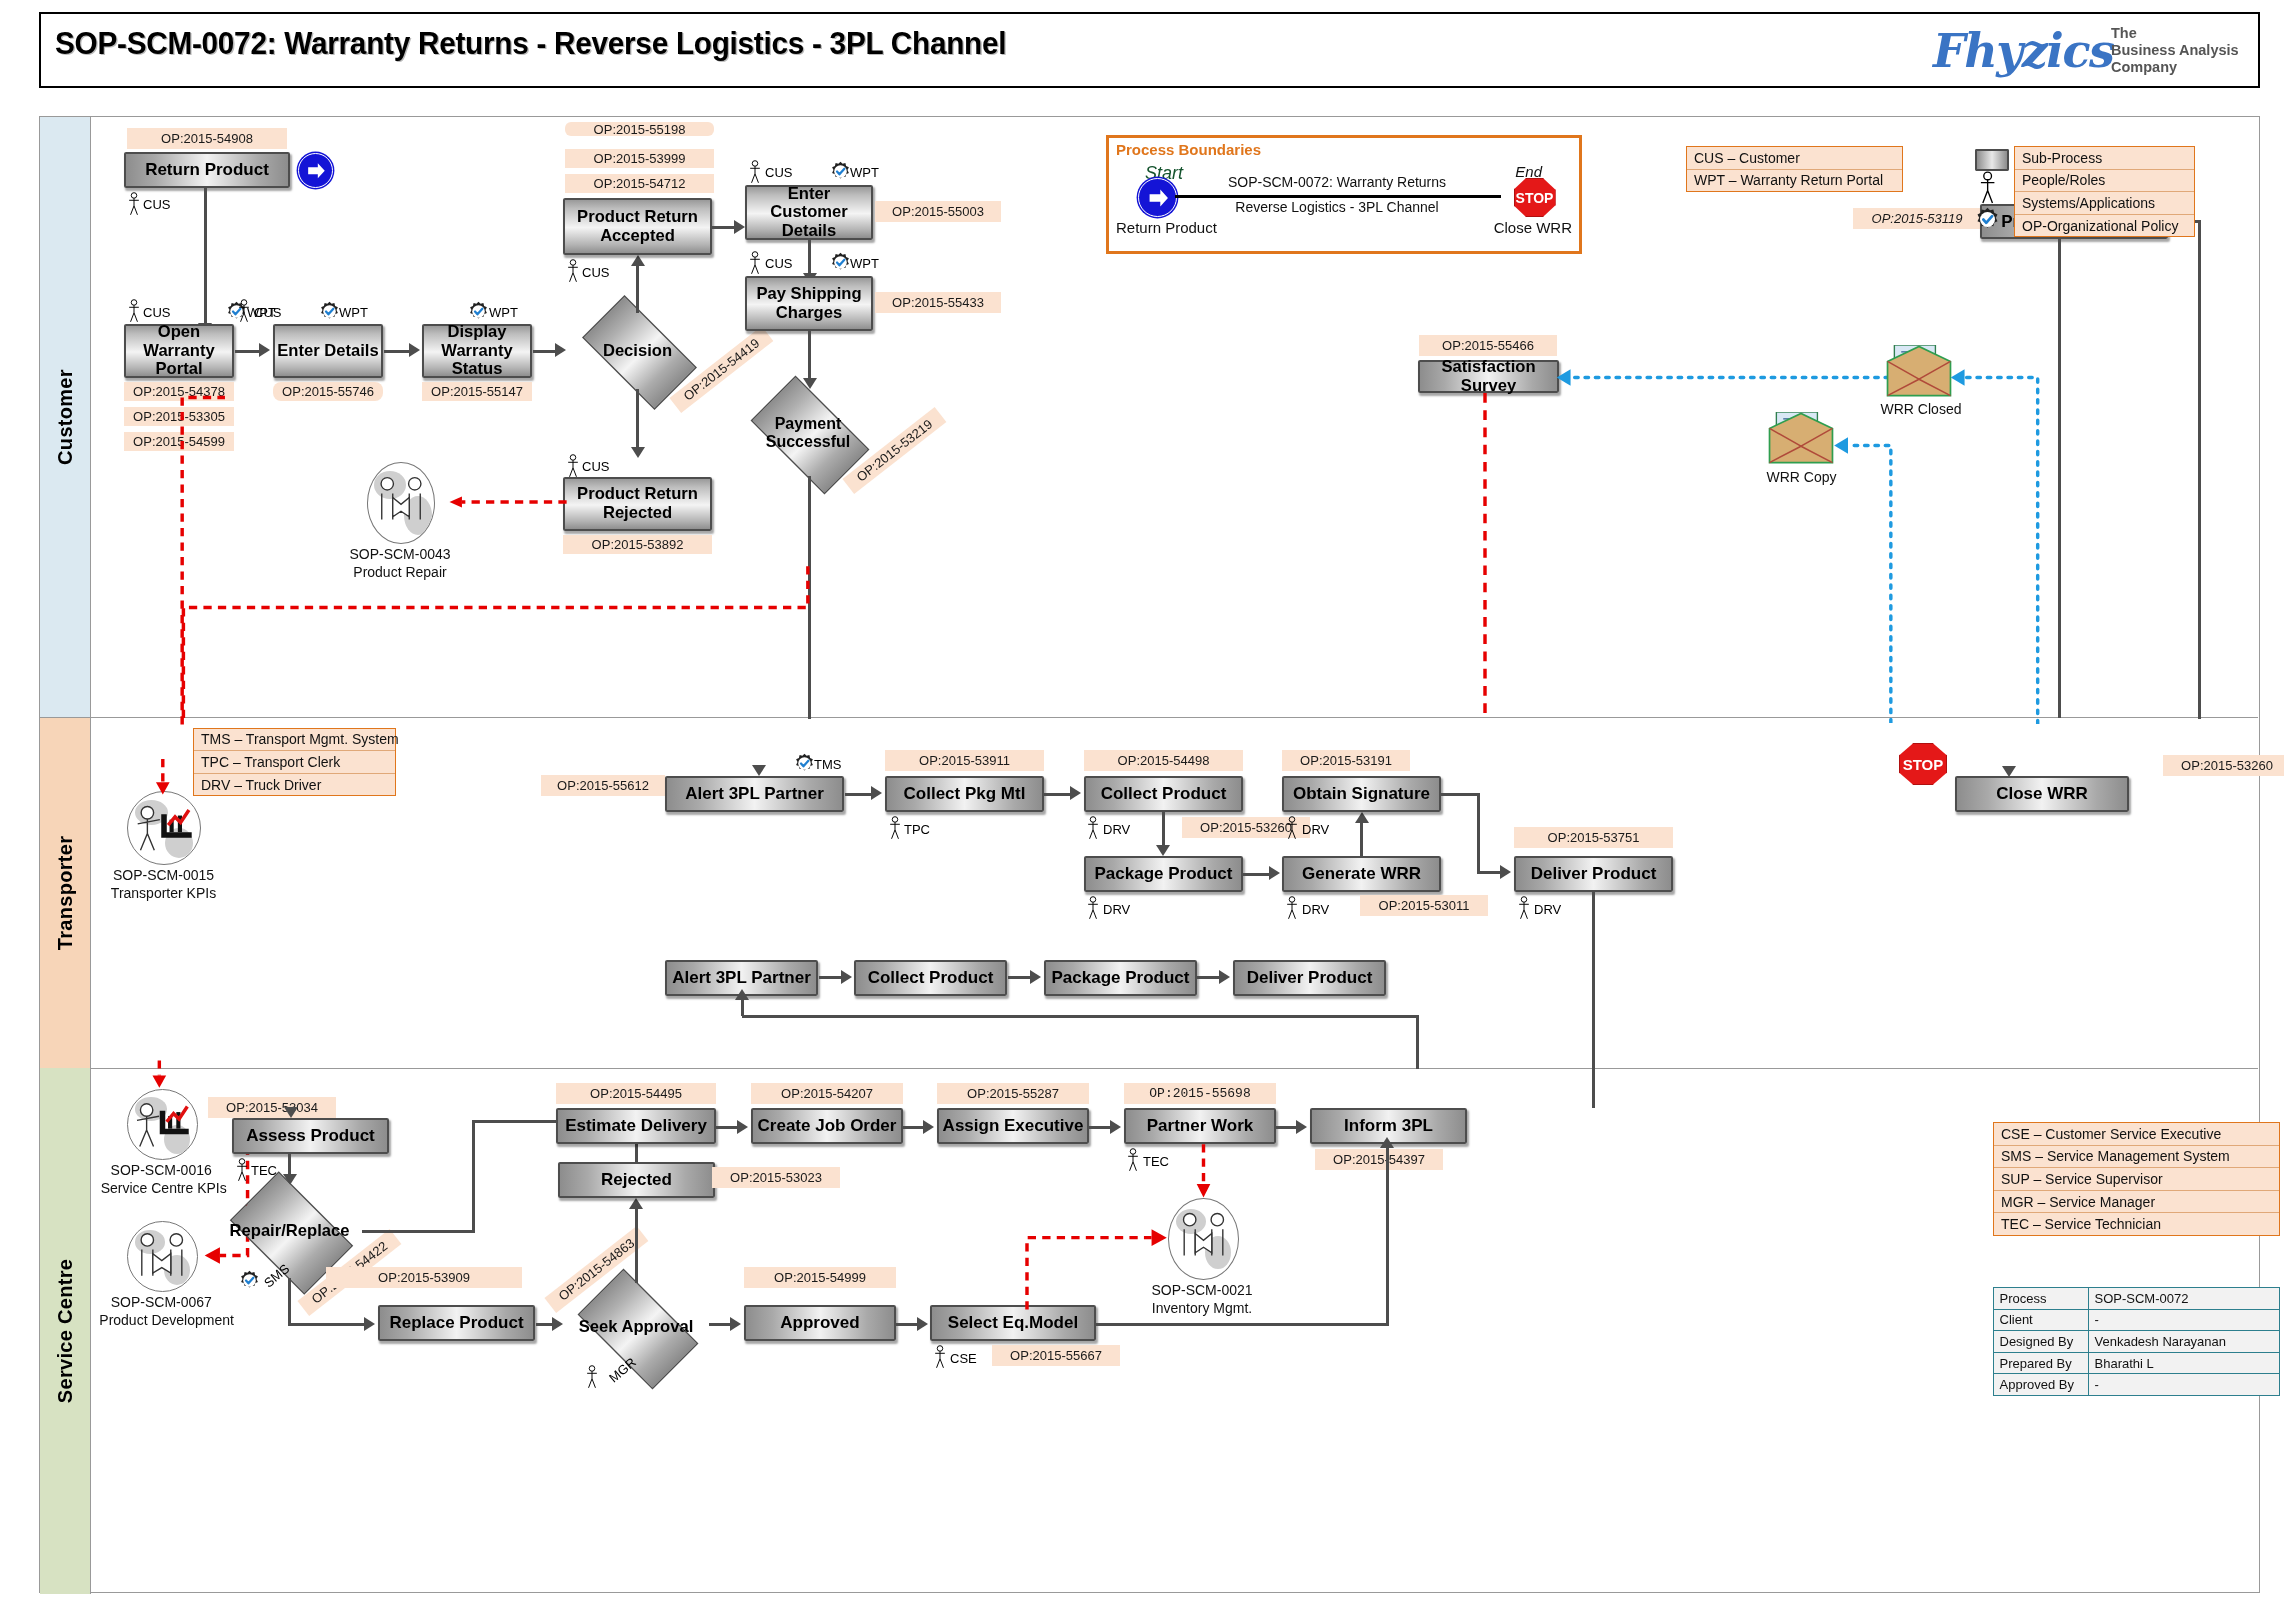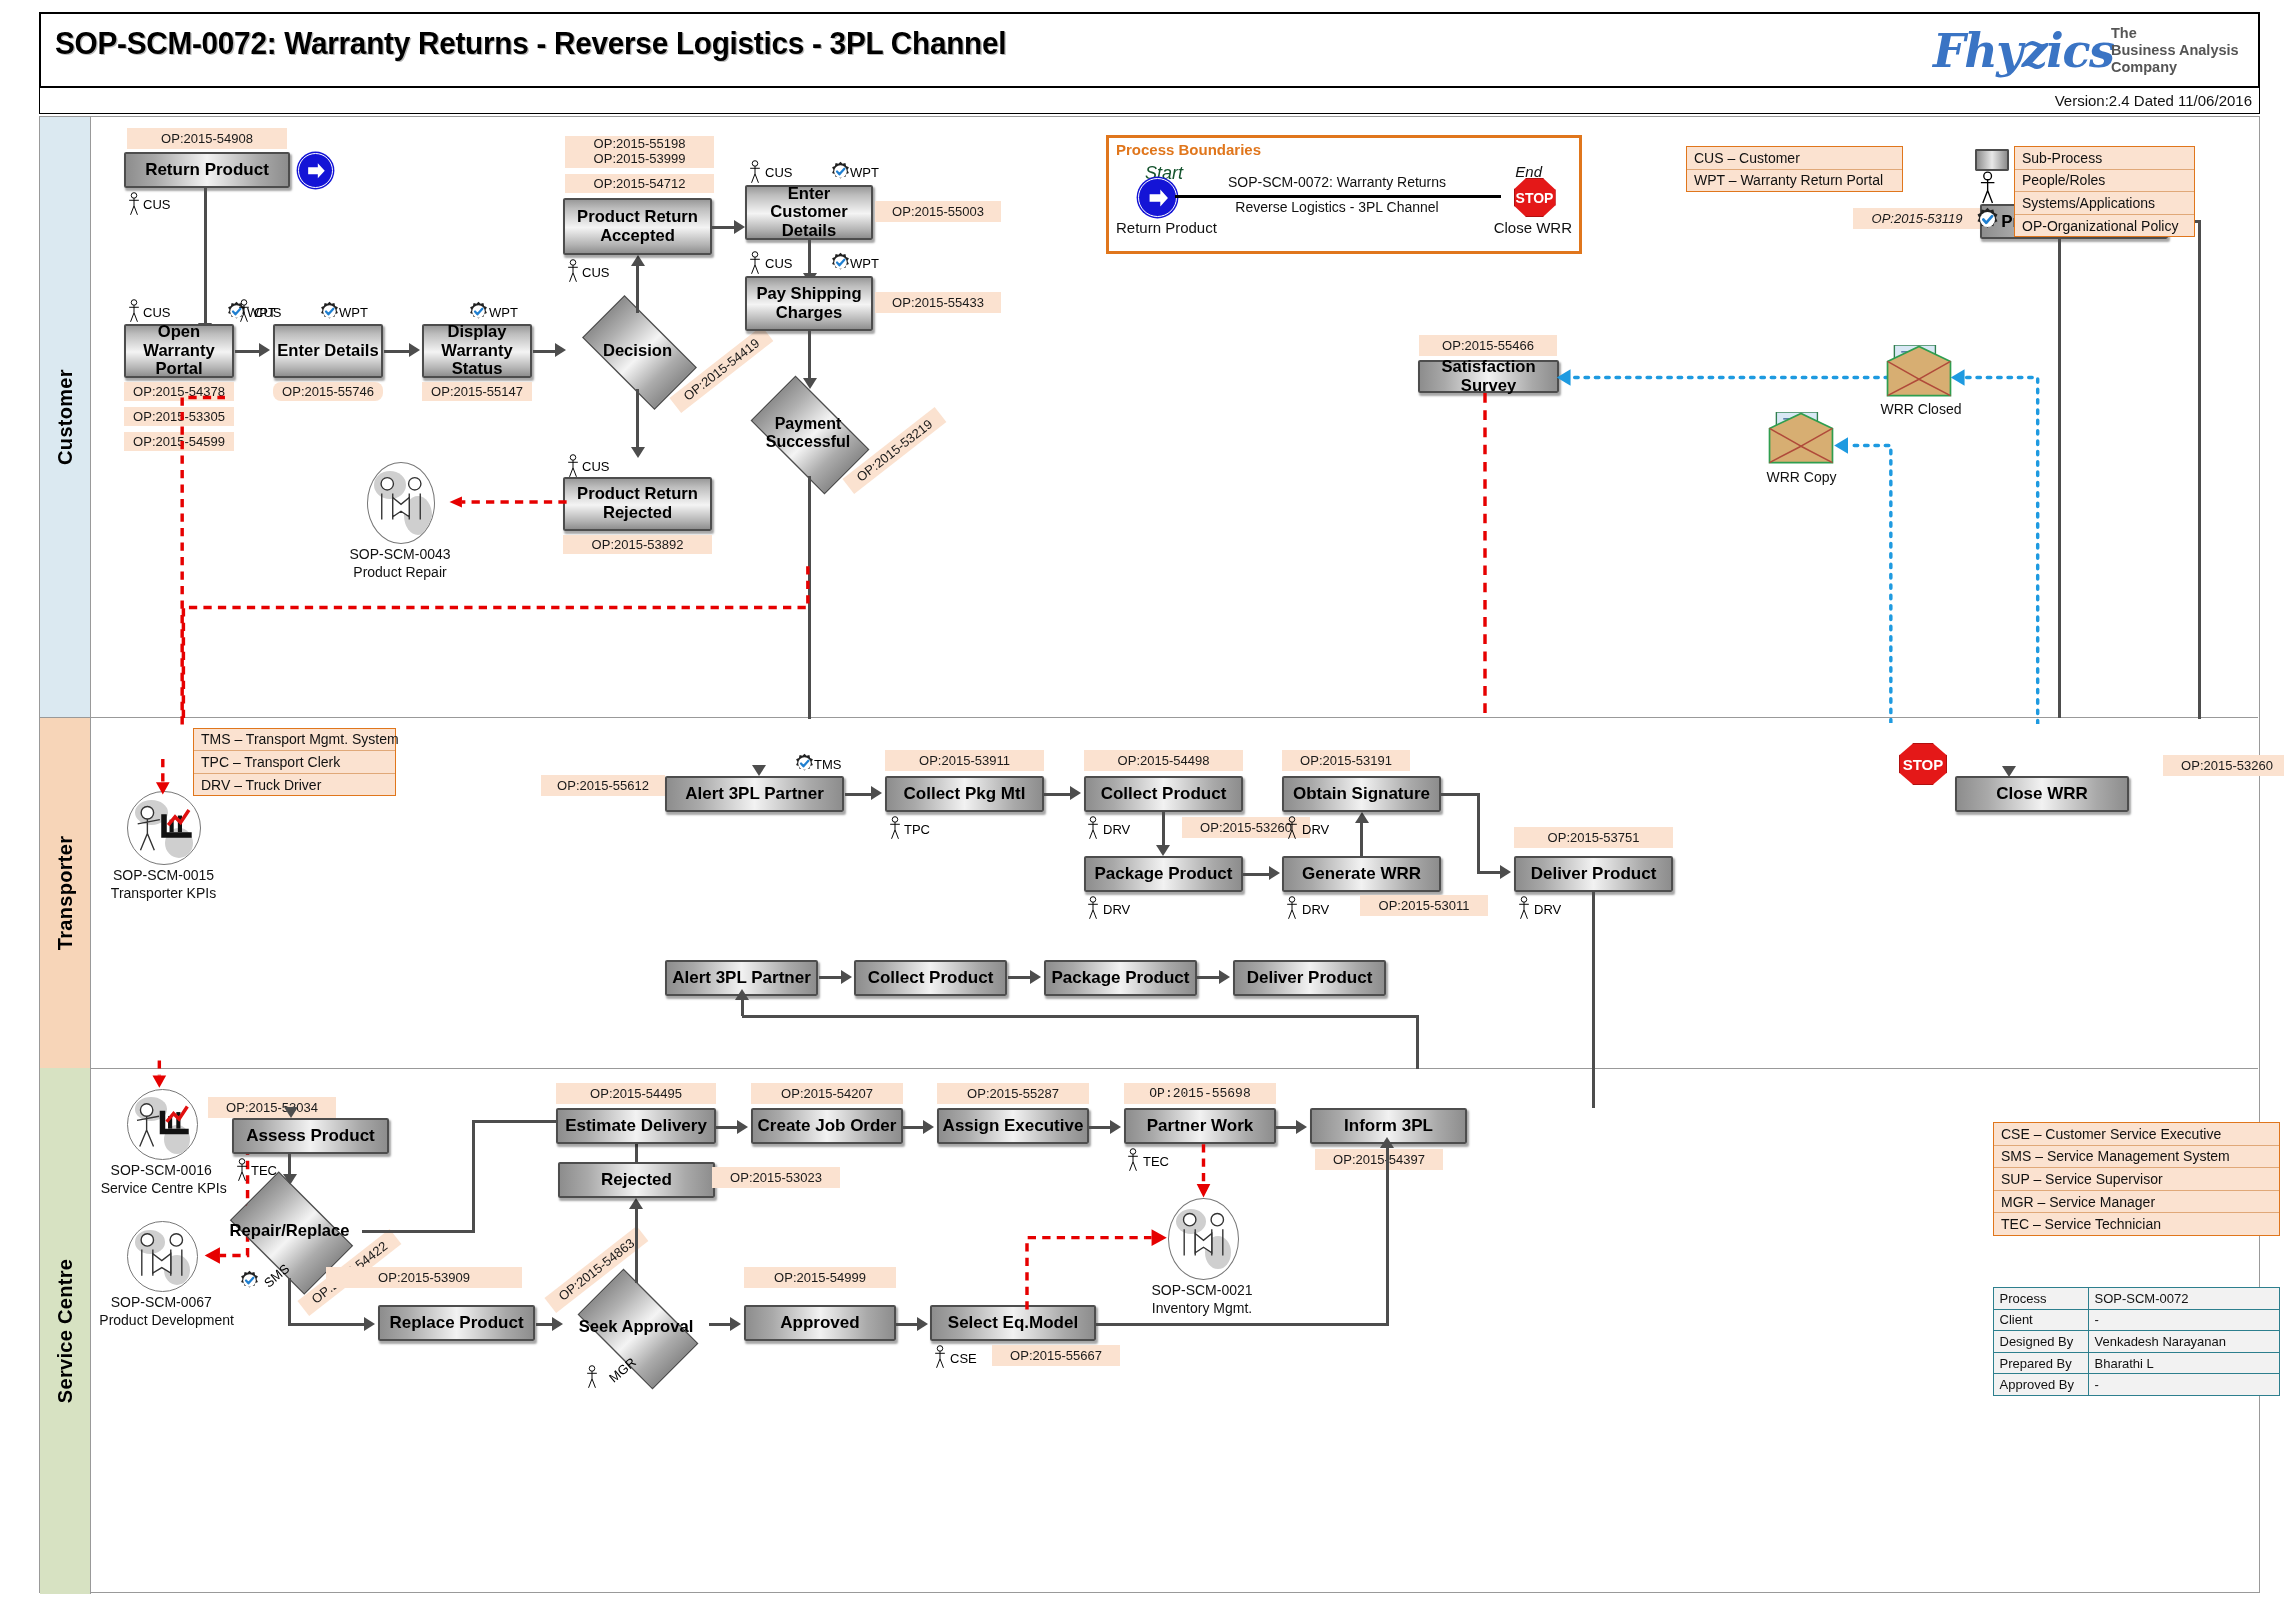--- a/index.html
+++ b/index.html
@@ -105,23 +105,20 @@
 
 <div id="page">
 
   <div class="hdr">
     <div class="hdr-title">SOP-SCM-0072: Warranty Returns - Reverse Logistics - 3PL Channel</div>
     <div class="logo">
       <div class="logo-mark">Fhyzics</div>
       <div class="logo-txt">The<br>Business Analysis<br>Company</div>
     </div>
   </div>
-  <div class="verbar">
-    <span>Version:2.4 Dated 11/06/2016</span>
-  </div>
 
   <div class="lanes">
 
     <div class="lane" id="lane-customer">
       <div class="lane-hd">
         <span>Customer</span>
       </div>
       <div class="lane-body">
 
         <div class="op" style="left:36px;top:11px;width:160px;height:21px;">OP:2015-54908</div>
@@ -193,21 +190,21 @@
           <div class="lbl" style="font-size:16.6px;">Decision</div>
         </div>
         <div class="op rot" style="left:572px;top:243px;width:117px;height:19.3px;">OP:2015-54419</div>
 
         <div class="ln v" style="left:545px;top:146px;height:50px;"></div>
         <div class="arw up" style="left:540px;top:138px;"></div>
 
         <div class="ln v" style="left:545px;top:272px;height:61px;"></div>
         <div class="arw down" style="left:540px;top:330px;"></div>
 
-        <div class="op" style="left:474px;top:19px;width:149px;height:14px;">OP:2015-55198</div>
+        <div class="op" style="left:474px;top:5px;width:149px;height:14px;border-radius:6px;">OP:2015-55198</div>
         <div class="op" style="left:474px;top:32px;width:149px;height:19.3px;">OP:2015-53999</div>
         <div class="op" style="left:474px;top:57px;width:149px;height:19.3px;">OP:2015-54712</div>
         <div class="node v-grad" style="left:472px;top:81px;width:149px;height:57px;font-size:16.6px;">Product Return Accepted</div>
         <svg class="person" style="left:475px;top:142px;" viewBox="0 0 20 34">
           <circle cx="10" cy="5" r="4" fill="none" stroke="#000" stroke-width="1.4"></circle>
           <path d="M10 9 L10 20 M3 12 L17 12 M10 20 L5 33 M10 20 L15 33" fill="none" stroke="#000" stroke-width="1.4"></path>
         </svg>
         <div class="tag" style="left:491px;top:148px;">CUS</div>
 
         <div class="ln h" style="left:621px;top:109px;width:23.5px;"></div>

